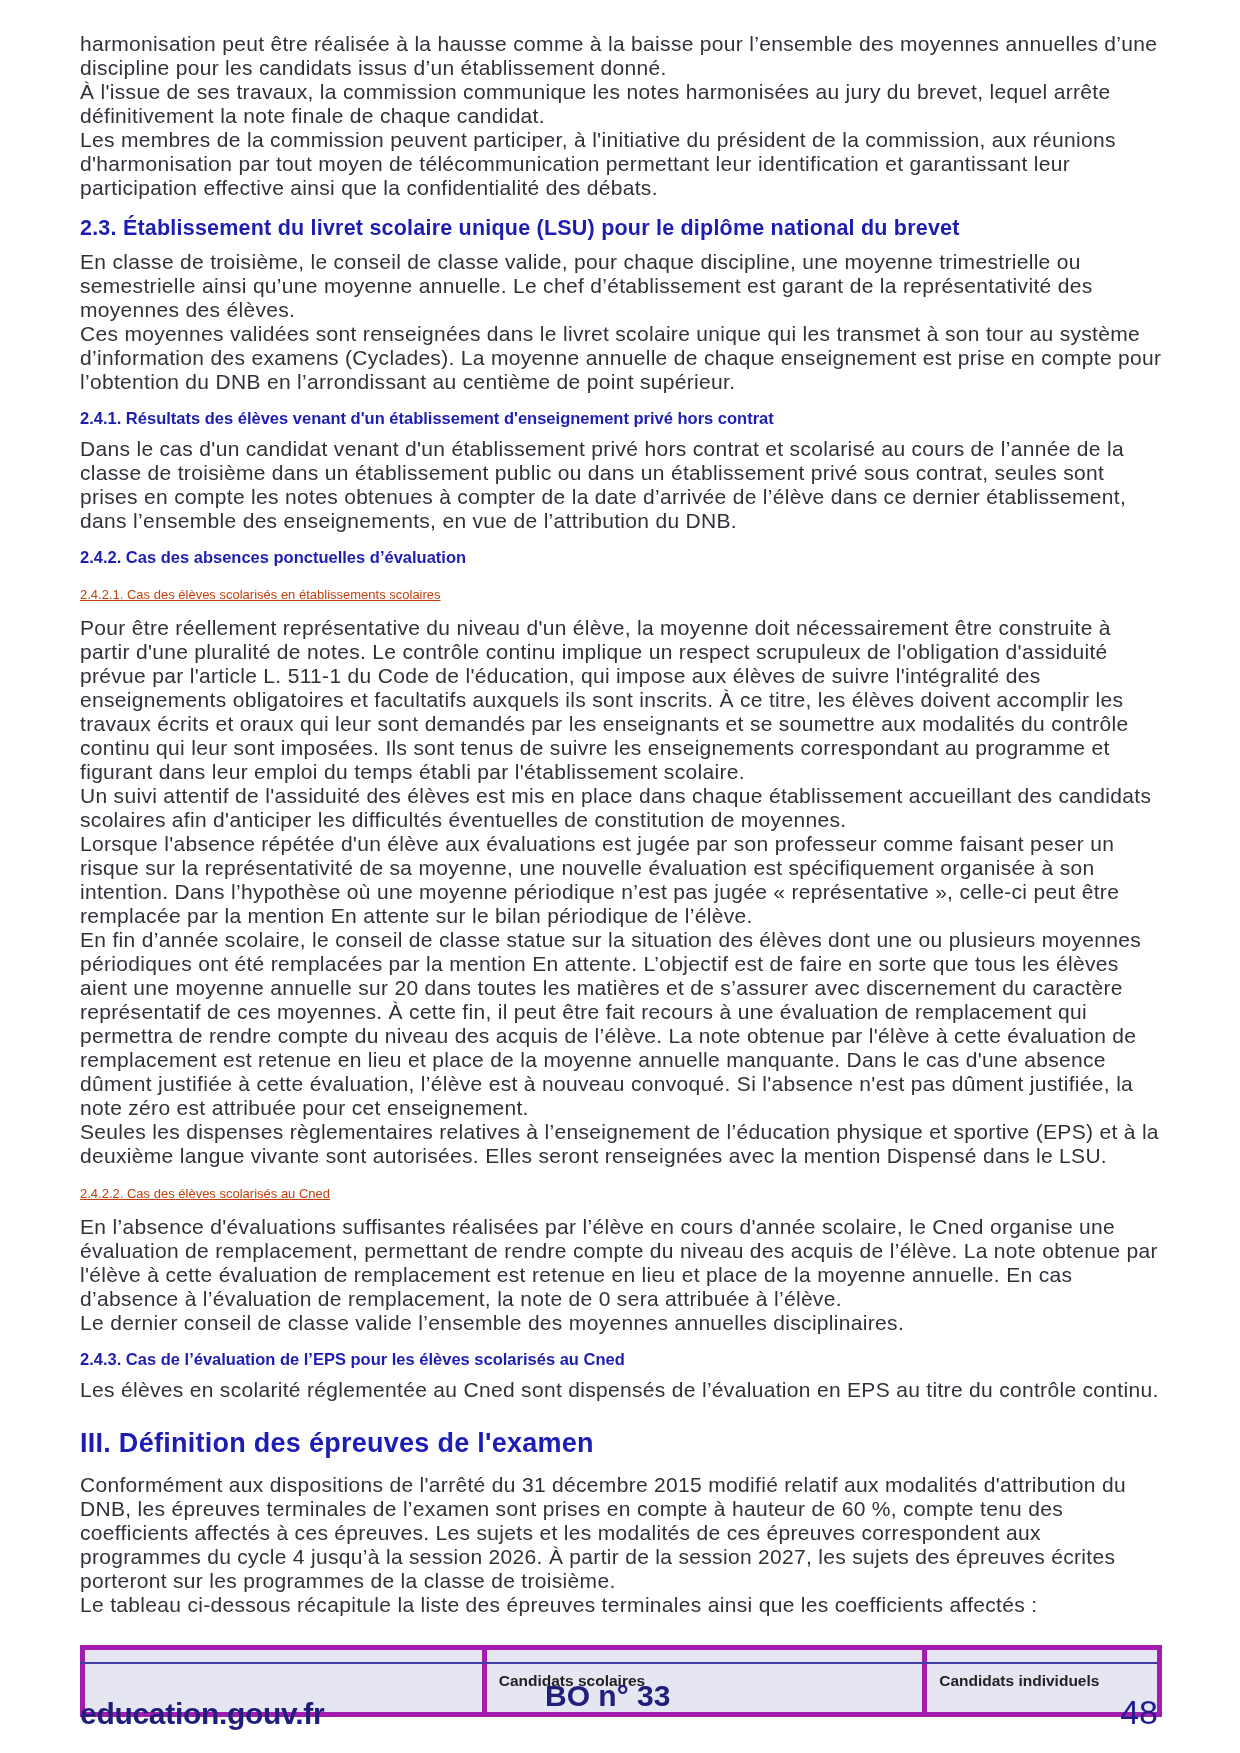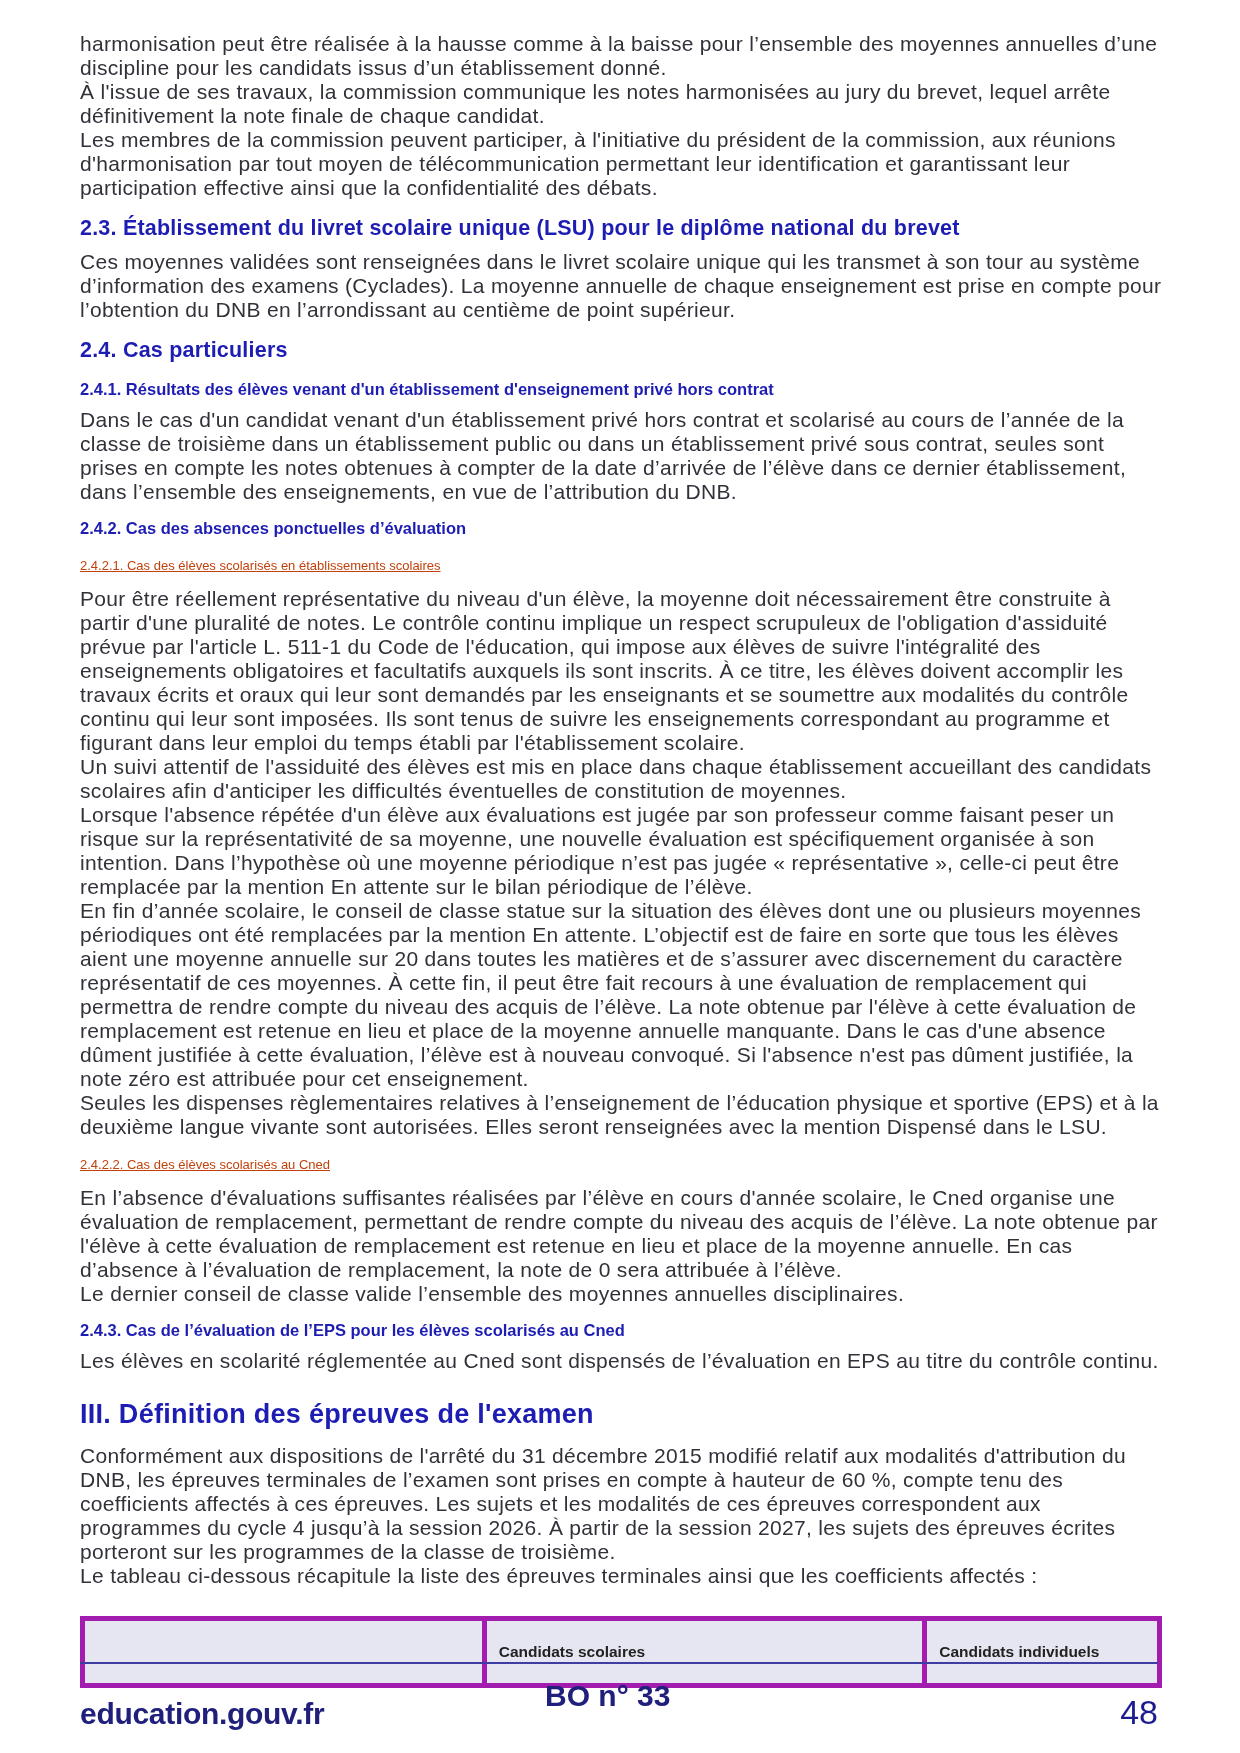--- a/index.html
+++ b/index.html
@@ -93,23 +93,23 @@
 <body>
 
 <div class="page">
   <main class="content">
 
     <p class="body">harmonisation peut être réalisée à la hausse comme à la baisse pour l’ensemble des moyennes annuelles d’une discipline pour les candidats issus d’un établissement donné.</p>
     <p class="body">À l'issue de ses travaux, la commission communique les notes harmonisées au jury du brevet, lequel arrête définitivement la note finale de chaque candidat.</p>
     <p class="body">Les membres de la commission peuvent participer, à l'initiative du président de la commission, aux réunions d'harmonisation par tout moyen de télécommunication permettant leur identification et garantissant leur participation effective ainsi que la confidentialité des débats.</p>
 
     <h2 class="h-sec">2.3. Établissement du livret scolaire unique (LSU) pour le diplôme national du brevet</h2>
+    <p class="body">En classe de troisième, le conseil de classe valide, pour chaque discipline, une moyenne trimestrielle ou semestrielle ainsi qu’une moyenne annuelle. Le chef d’établissement est garant de la représentativité des moyennes des élèves.</p>
     <p class="body">Ces moyennes validées sont renseignées dans le livret scolaire unique qui les transmet à son tour au système d’information des examens (Cyclades). La moyenne annuelle de chaque enseignement est prise en compte pour l’obtention du DNB en l’arrondissant au centième de point supérieur.</p>
 
-    <h2 class="h-sec">2.4. Cas particuliers</h2>
 
     <h3 class="h-sub">2.4.1. Résultats des élèves venant d'un établissement d'enseignement privé hors contrat</h3>
     <p class="body">Dans le cas d'un candidat venant d'un établissement privé hors contrat et scolarisé au cours de l’année de la classe de troisième dans un établissement public ou dans un établissement privé sous contrat, seules sont prises en compte les notes obtenues à compter de la date d’arrivée de l’élève dans ce dernier établissement, dans l’ensemble des enseignements, en vue de l’attribution du DNB.</p>
 
     <h3 class="h-sub">2.4.2. Cas des absences ponctuelles d’évaluation</h3>
 
     <h4 class="h-sub2">2.4.2.1. Cas des élèves scolarisés en établissements scolaires</h4>
     <p class="body">Pour être réellement représentative du niveau d'un élève, la moyenne doit nécessairement être construite à partir d'une pluralité de notes. Le contrôle continu implique un respect scrupuleux de l'obligation d'assiduité prévue par l'article L. 511-1 du Code de l'éducation, qui impose aux élèves de suivre l'intégralité des enseignements obligatoires et facultatifs auxquels ils sont inscrits. À ce titre, les élèves doivent accomplir les travaux écrits et oraux qui leur sont demandés par les enseignants et se soumettre aux modalités du contrôle continu qui leur sont imposées. Ils sont tenus de suivre les enseignements correspondant au programme et figurant dans leur emploi du temps établi par l'établissement scolaire.</p>
     <p class="body">Un suivi attentif de l'assiduité des élèves est mis en place dans chaque établissement accueillant des candidats scolaires afin d'anticiper les difficultés éventuelles de constitution de moyennes.</p>
     <p class="body">Lorsque l'absence répétée d'un élève aux évaluations est jugée par son professeur comme faisant peser un risque sur la représentativité de sa moyenne, une nouvelle évaluation est spécifiquement organisée à son intention. Dans l’hypothèse où une moyenne périodique n’est pas jugée « représentative », celle-ci peut être remplacée par la mention En attente sur le bilan périodique de l’élève.</p>

